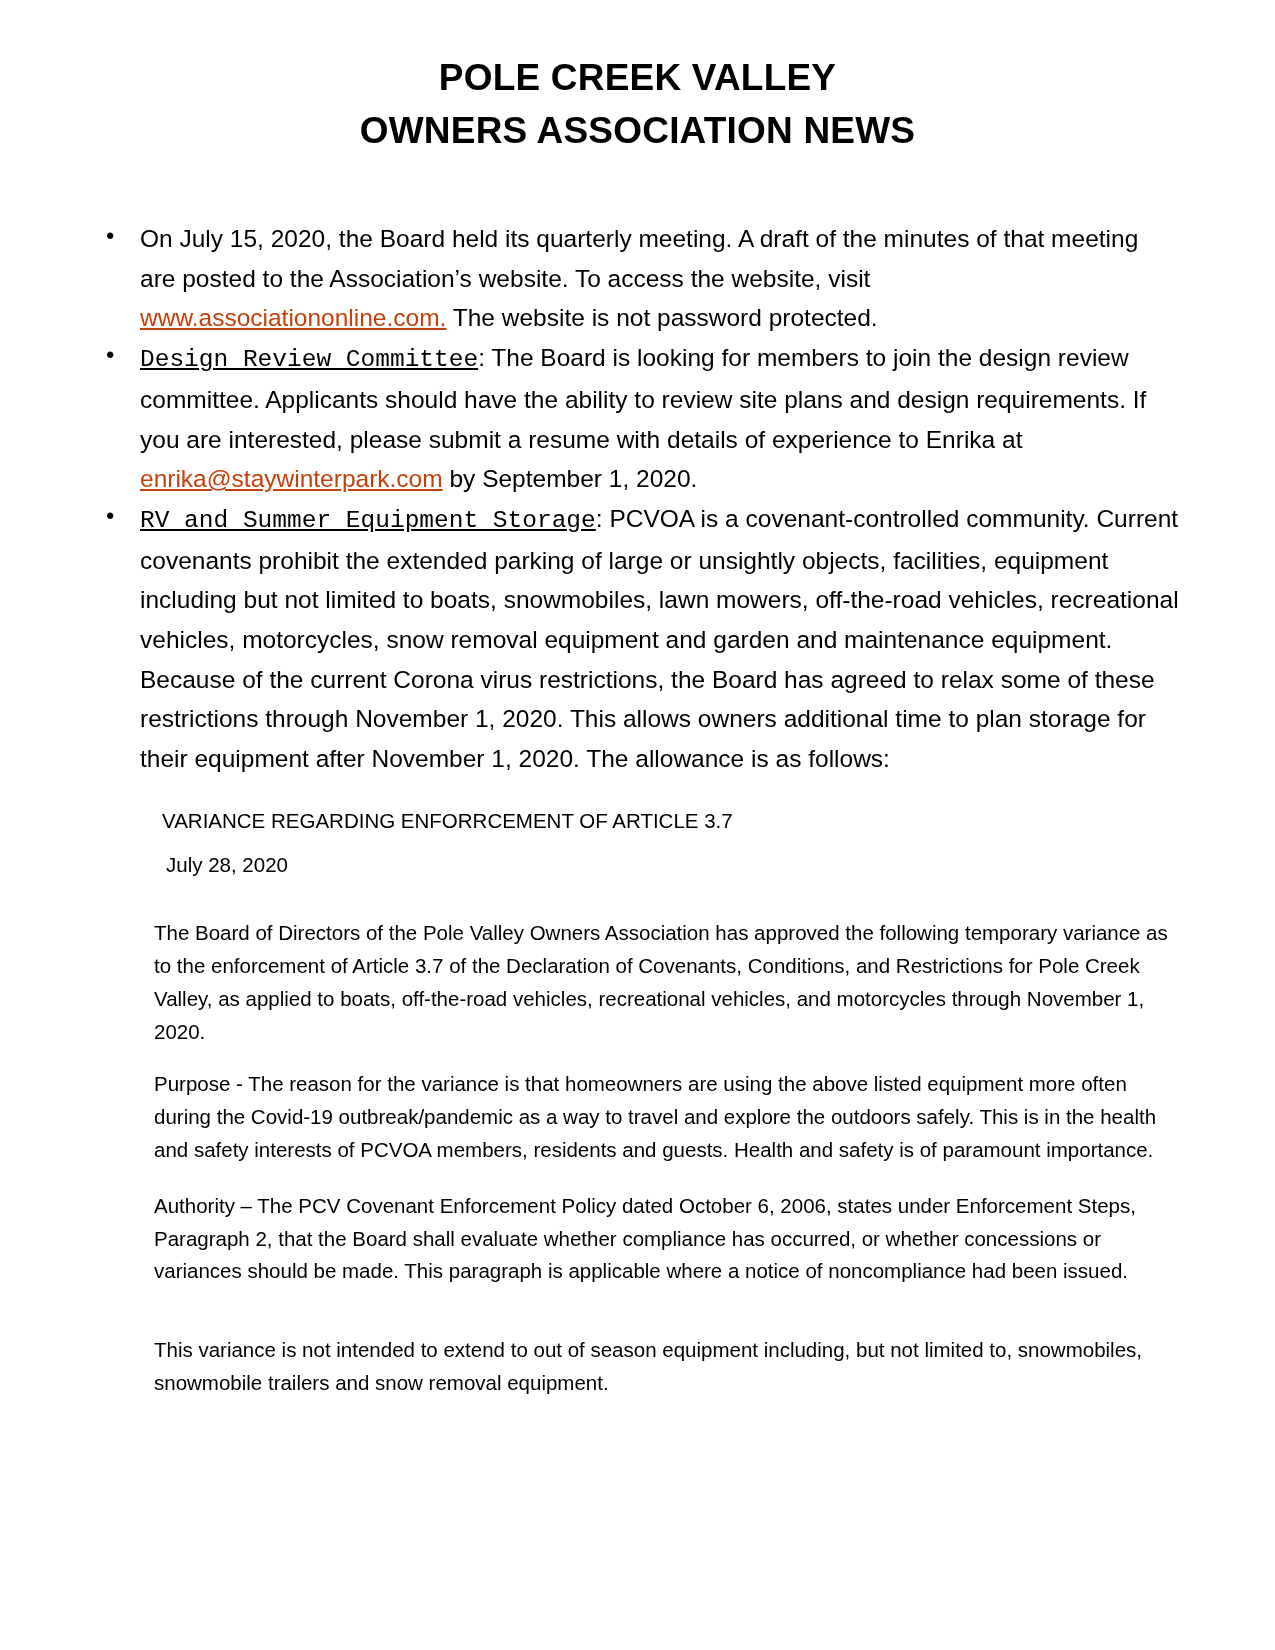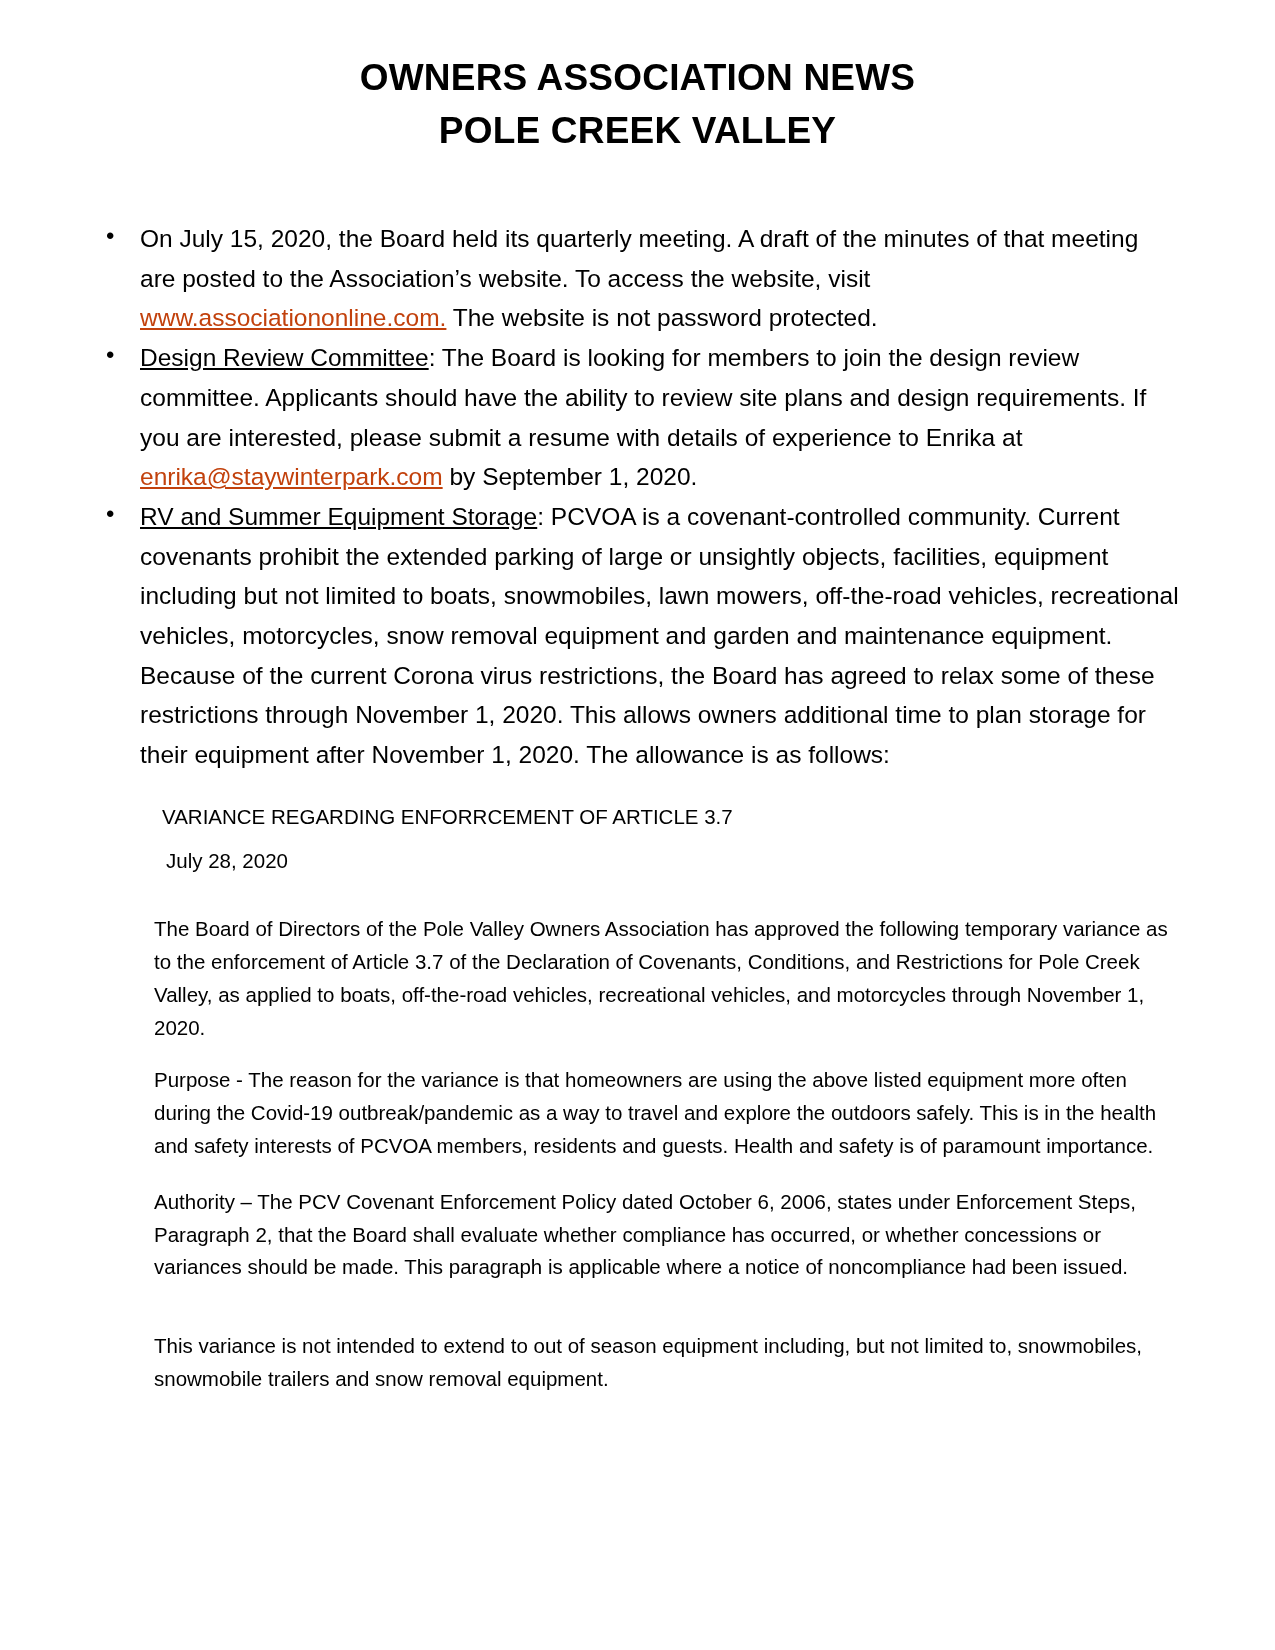--- a/index.html
+++ b/index.html
@@ -61,20 +61,21 @@
   }
   .bullets > li p {
     margin: 0;
   }
   .bullets > li p + p {
     margin-top: 0;
   }
   .u {
     text-decoration: underline;
     text-underline-offset: 2px;
+    font-family: Liberation Mono, monospace;
   }
   a.link, .link {
     color: #c2410c;
     text-decoration: underline;
     text-underline-offset: 2px;
   }
 
   
   .variance {
     margin-top: 26px;
@@ -97,22 +98,22 @@
   .variance .gap-sm {
     height: 20px;
   }
 </style>
 </head>
 <body>
 
 <div class="page">
 
   <h1 class="doc-title">
+    <span class="line">POLE CREEK VALLEY</span>
     <span class="line">OWNERS ASSOCIATION NEWS</span>
-    <span class="line">POLE CREEK VALLEY</span>
   </h1>
 
   <ul class="bullets">
 
     <li>
       <p><span>On July 15, 2020, the Board held its quarterly meeting. A draft of the minutes of that meeting are posted to the Association’s website. To access the website, visit </span><a class="link" href="#">www.associationonline.com.</a><span> The website is not password protected.</span></p>
     </li>
 
     <li>
       <p><span class="u">Design Review Committee</span><span>: The Board is looking for members to join the design review committee. Applicants should have the ability to review site plans and design requirements. If you are interested, please submit a resume with details of experience to Enrika at </span><a class="link" href="#">enrika@staywinterpark.com</a><span> by September 1, 2020.</span></p>

